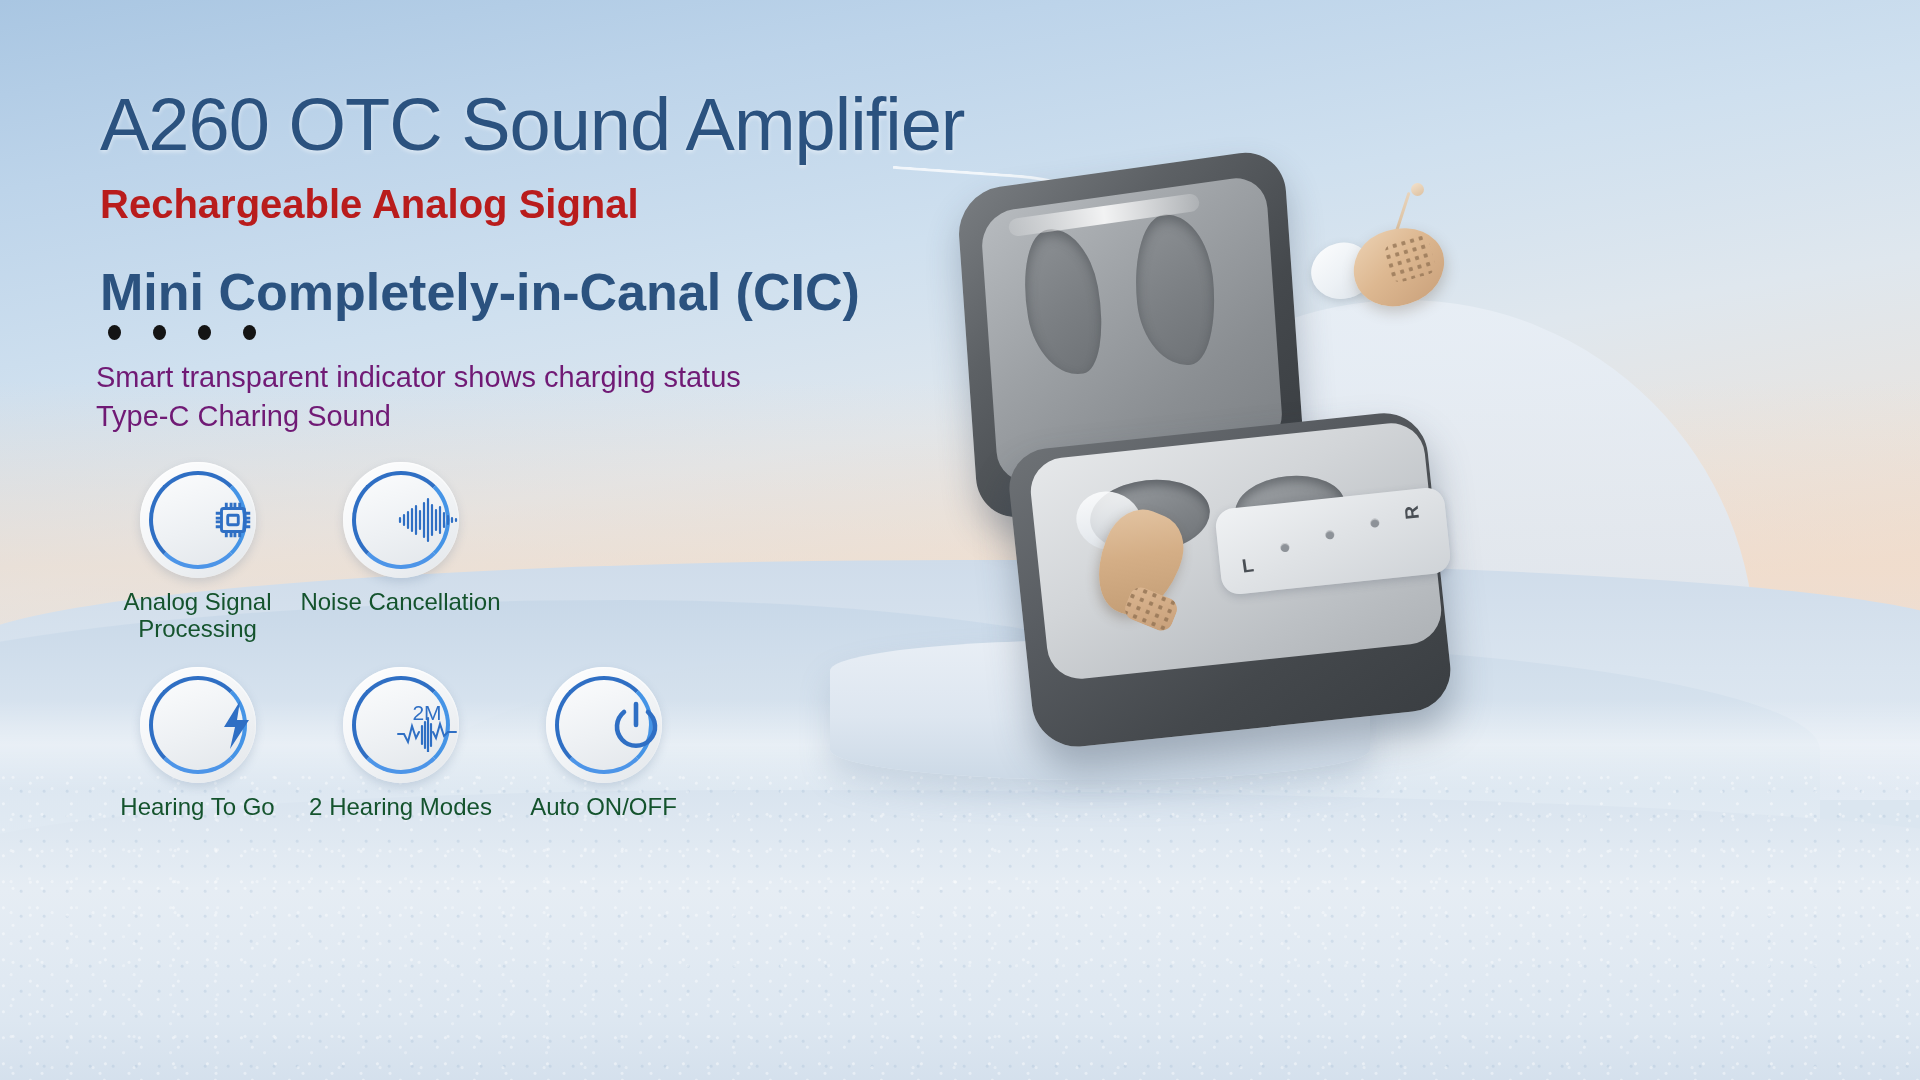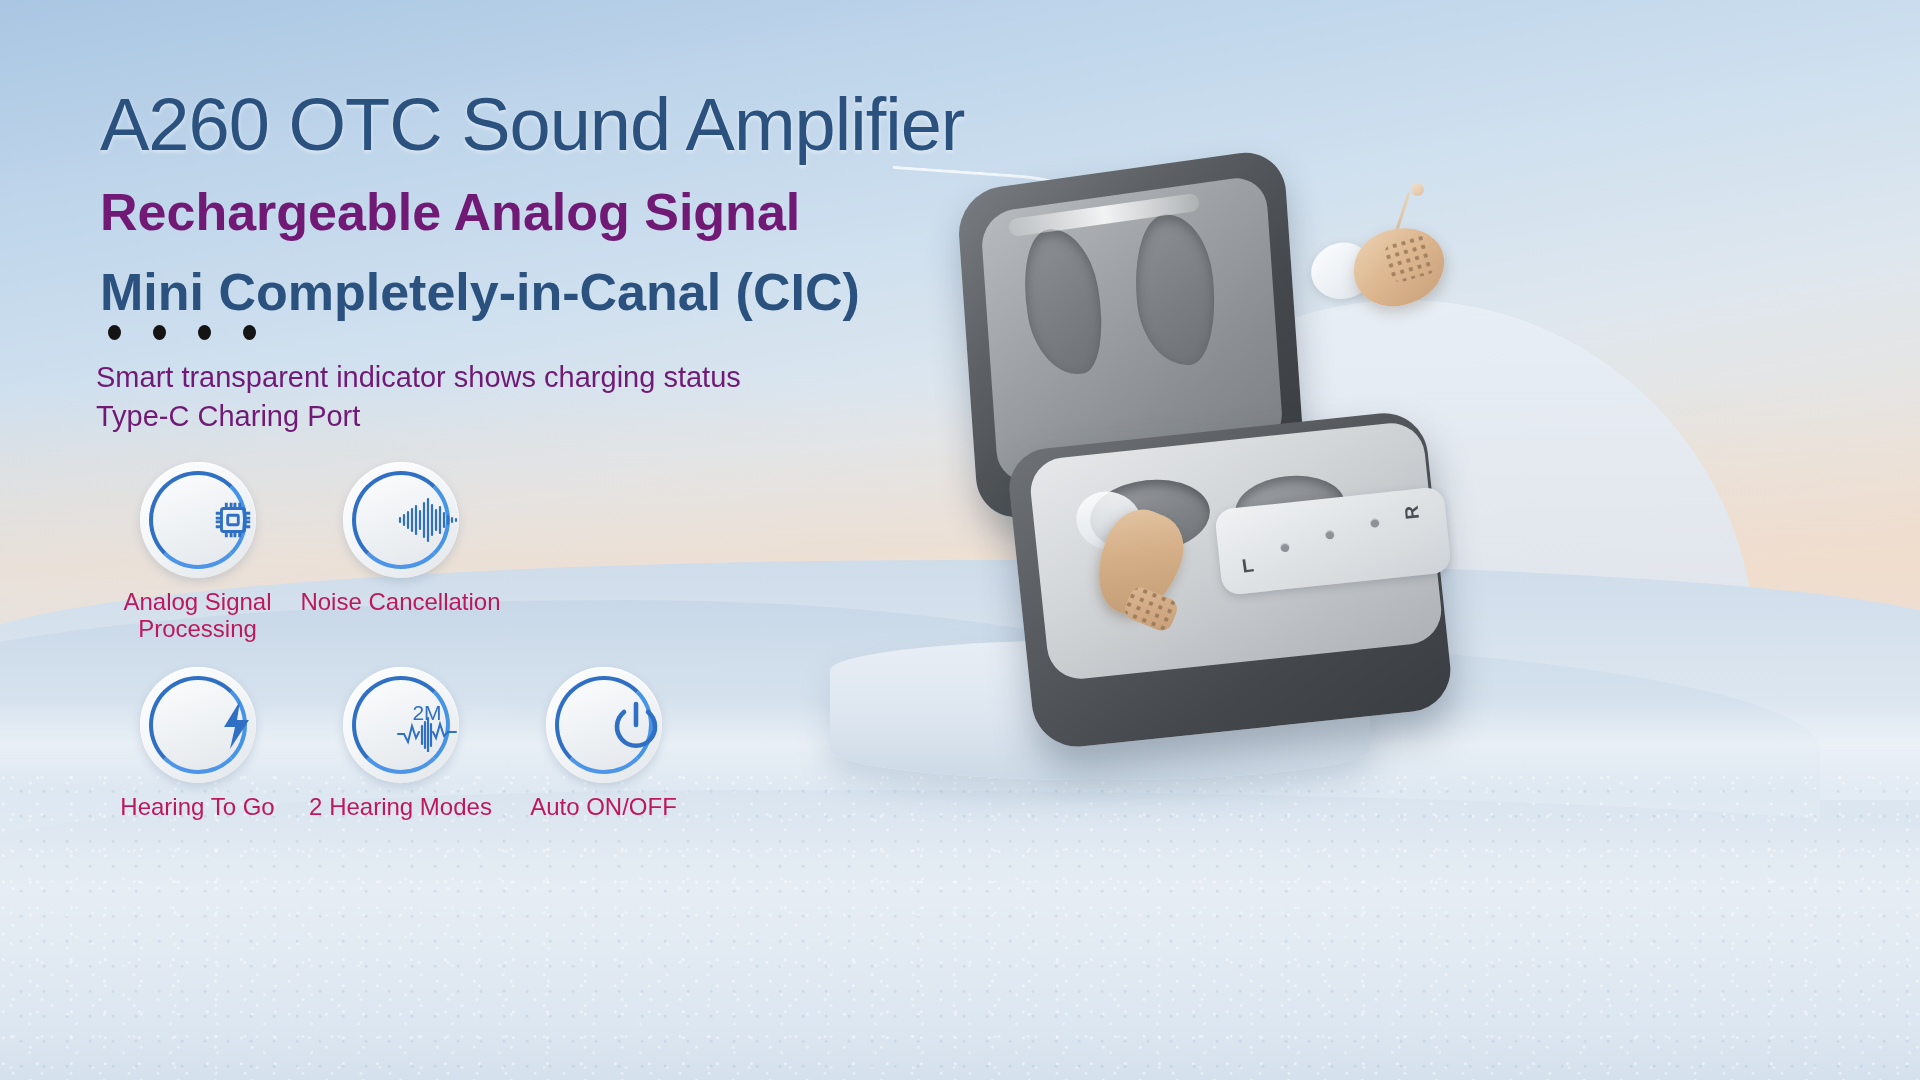--- a/index.html
+++ b/index.html
@@ -69,21 +69,21 @@
 
   
   .headline {
     position:absolute; left:100px; top:82px;
     font-size:74px; font-weight:400; color:#2b527f; letter-spacing:-1px;
     text-shadow:0 2px 4px rgba(255,255,255,.5);
     white-space:nowrap;
   }
   .subline1 {
     position:absolute; left:100px; top:182px;
-    font-size:52px; font-weight:700; color:#701a75; white-space:nowrap;
+    font-size:40px; font-weight:700; color:#b91c1c; white-space:nowrap;
   }
   .subline2 {
     position:absolute; left:100px; top:262px;
     font-size:52px; font-weight:700; color:#2b527f; white-space:nowrap;
   }
   .dots { position:absolute; left:108px; top:325px; display:flex; gap:32px; }
   .dot { width:13px; height:15px; border-radius:50%; background:#141414; }
 
   .desc {
     position:absolute; left:96px; top:358px;
@@ -103,21 +103,21 @@
   }
   .badge::after {
     content:""; position:absolute; left:9px; top:9px; right:9px; bottom:9px;
     border-radius:50%;
     border:4px solid #2f6fc4;
     border-bottom-color:#4d95e8; border-right-color:#4594e6;
     background:linear-gradient(160deg,#fbfcfd 0%,#eef1f4 55%,#e3e7eb 100%);
   }
   .badge svg { position:relative; z-index:2; }
   .flabel {
-    margin-top:11px; font-size:24px; color:#be185d; text-align:center;
+    margin-top:11px; font-size:24px; color:#14532d; text-align:center;
     line-height:1.12; white-space:pre-line;
   }
   .frow2 { margin-top:24px; }
 
   
   .product { position:absolute; left:930px; top:140px; width:640px; height:620px; }
 
   .podium {
     position:absolute; left:830px; top:640px; width:540px; height:140px;
     background:linear-gradient(180deg,#e8eef5 0%, #dde6f0 55%, #ccd9e6 100%);
@@ -318,21 +318,21 @@
 
   <div class="dots">
     <span class="dot"></span>
     <span class="dot"></span>
     <span class="dot"></span>
     <span class="dot"></span>
   </div>
 
   <div class="desc">
     <div>Smart transparent indicator shows charging status</div>
-    <div>Type-C Charing Port</div>
+    <div>Type-C Charing Sound</div>
   </div>
 
   <div class="features">
 
     <div class="frow">
 
       <div class="fcell">
         <div class="badge">
           <svg width="46" height="46" viewBox="0 0 48 48">
             <g fill="none" stroke="#2f6fc4" stroke-width="3">

